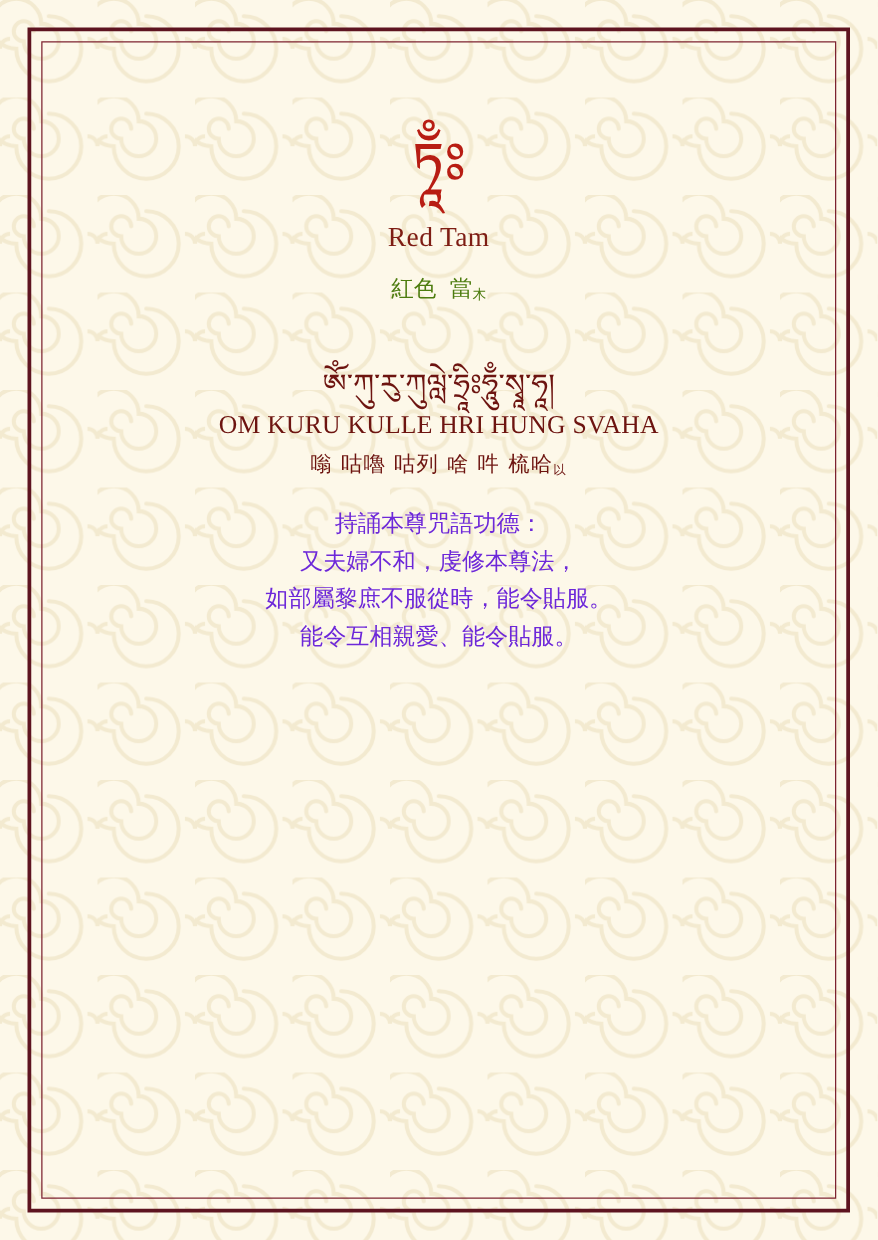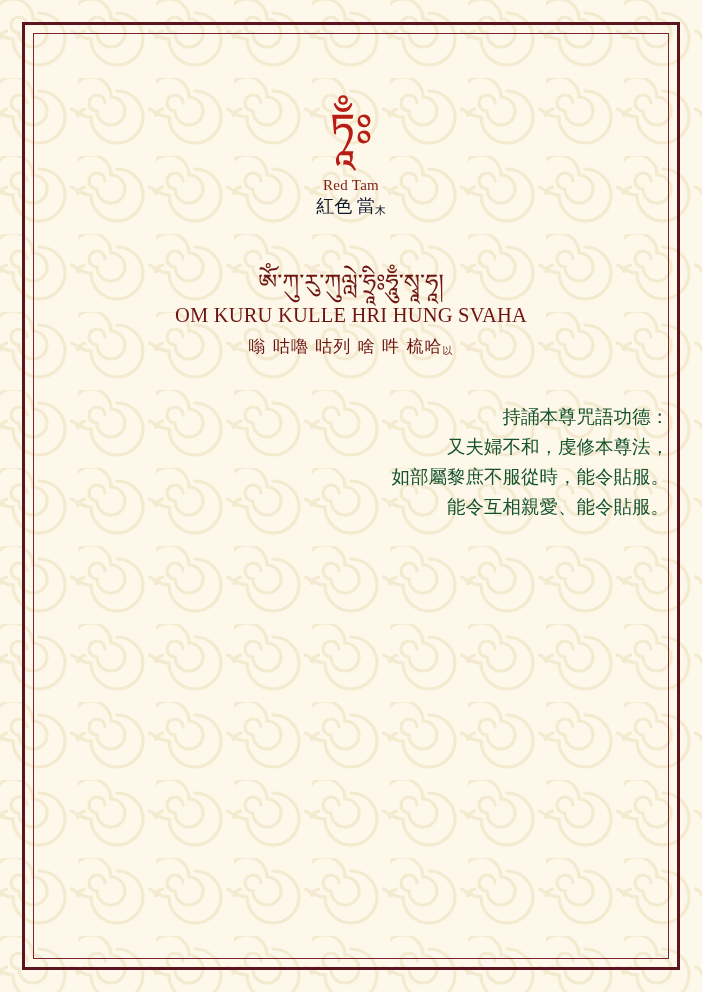--- a/index.html
+++ b/index.html
@@ -66,30 +66,30 @@
     margin-top: 74px;
     font-size: 46px;
     line-height: 1;
     color: #b81d13;
     font-family: "DejaVu Sans", sans-serif;
     height: 58px;
   }
 
   .title-en {
     margin-top: 12px;
-    font-size: 15px;
+    font-size: 22px;
     color: #7e1d14;
     font-family: "Liberation Serif", serif;
     letter-spacing: 0.3px;
   }
   .title-zh {
-    margin-top: 0;
+    margin-top: 16px;
     font-size: 18px;
-    color: #0f172a;
-    font-family: Liberation Serif, serif;
+    color: #4d7c0f;
+    font-family: Liberation Mono, monospace;
   }
   .title-zh .small-ruby {
     font-size: 11px;
     vertical-align: -2px;
   }
 
   
   .mantra-tibetan {
     margin-top: 50px;
     font-size: 24px;
@@ -111,26 +111,25 @@
     font-family: "DejaVu Sans", sans-serif;
     letter-spacing: 1px;
   }
   .mantra-zh .small-ruby {
     font-size: 10px;
     vertical-align: -2px;
   }
 
   
   .benefits {
-    margin-top: 44px;
-    color: #14532d;
+    margin-top: 22px;
+    color: #6d28d9;
     font-size: 18.5px;
     line-height: 1.62;
     font-family: "DejaVu Sans", sans-serif;
-    text-align: right;
   }
   .benefits div {
     white-space: nowrap;
   }
 </style>
 </head>
 <body>
 
 <div class="page">
 

